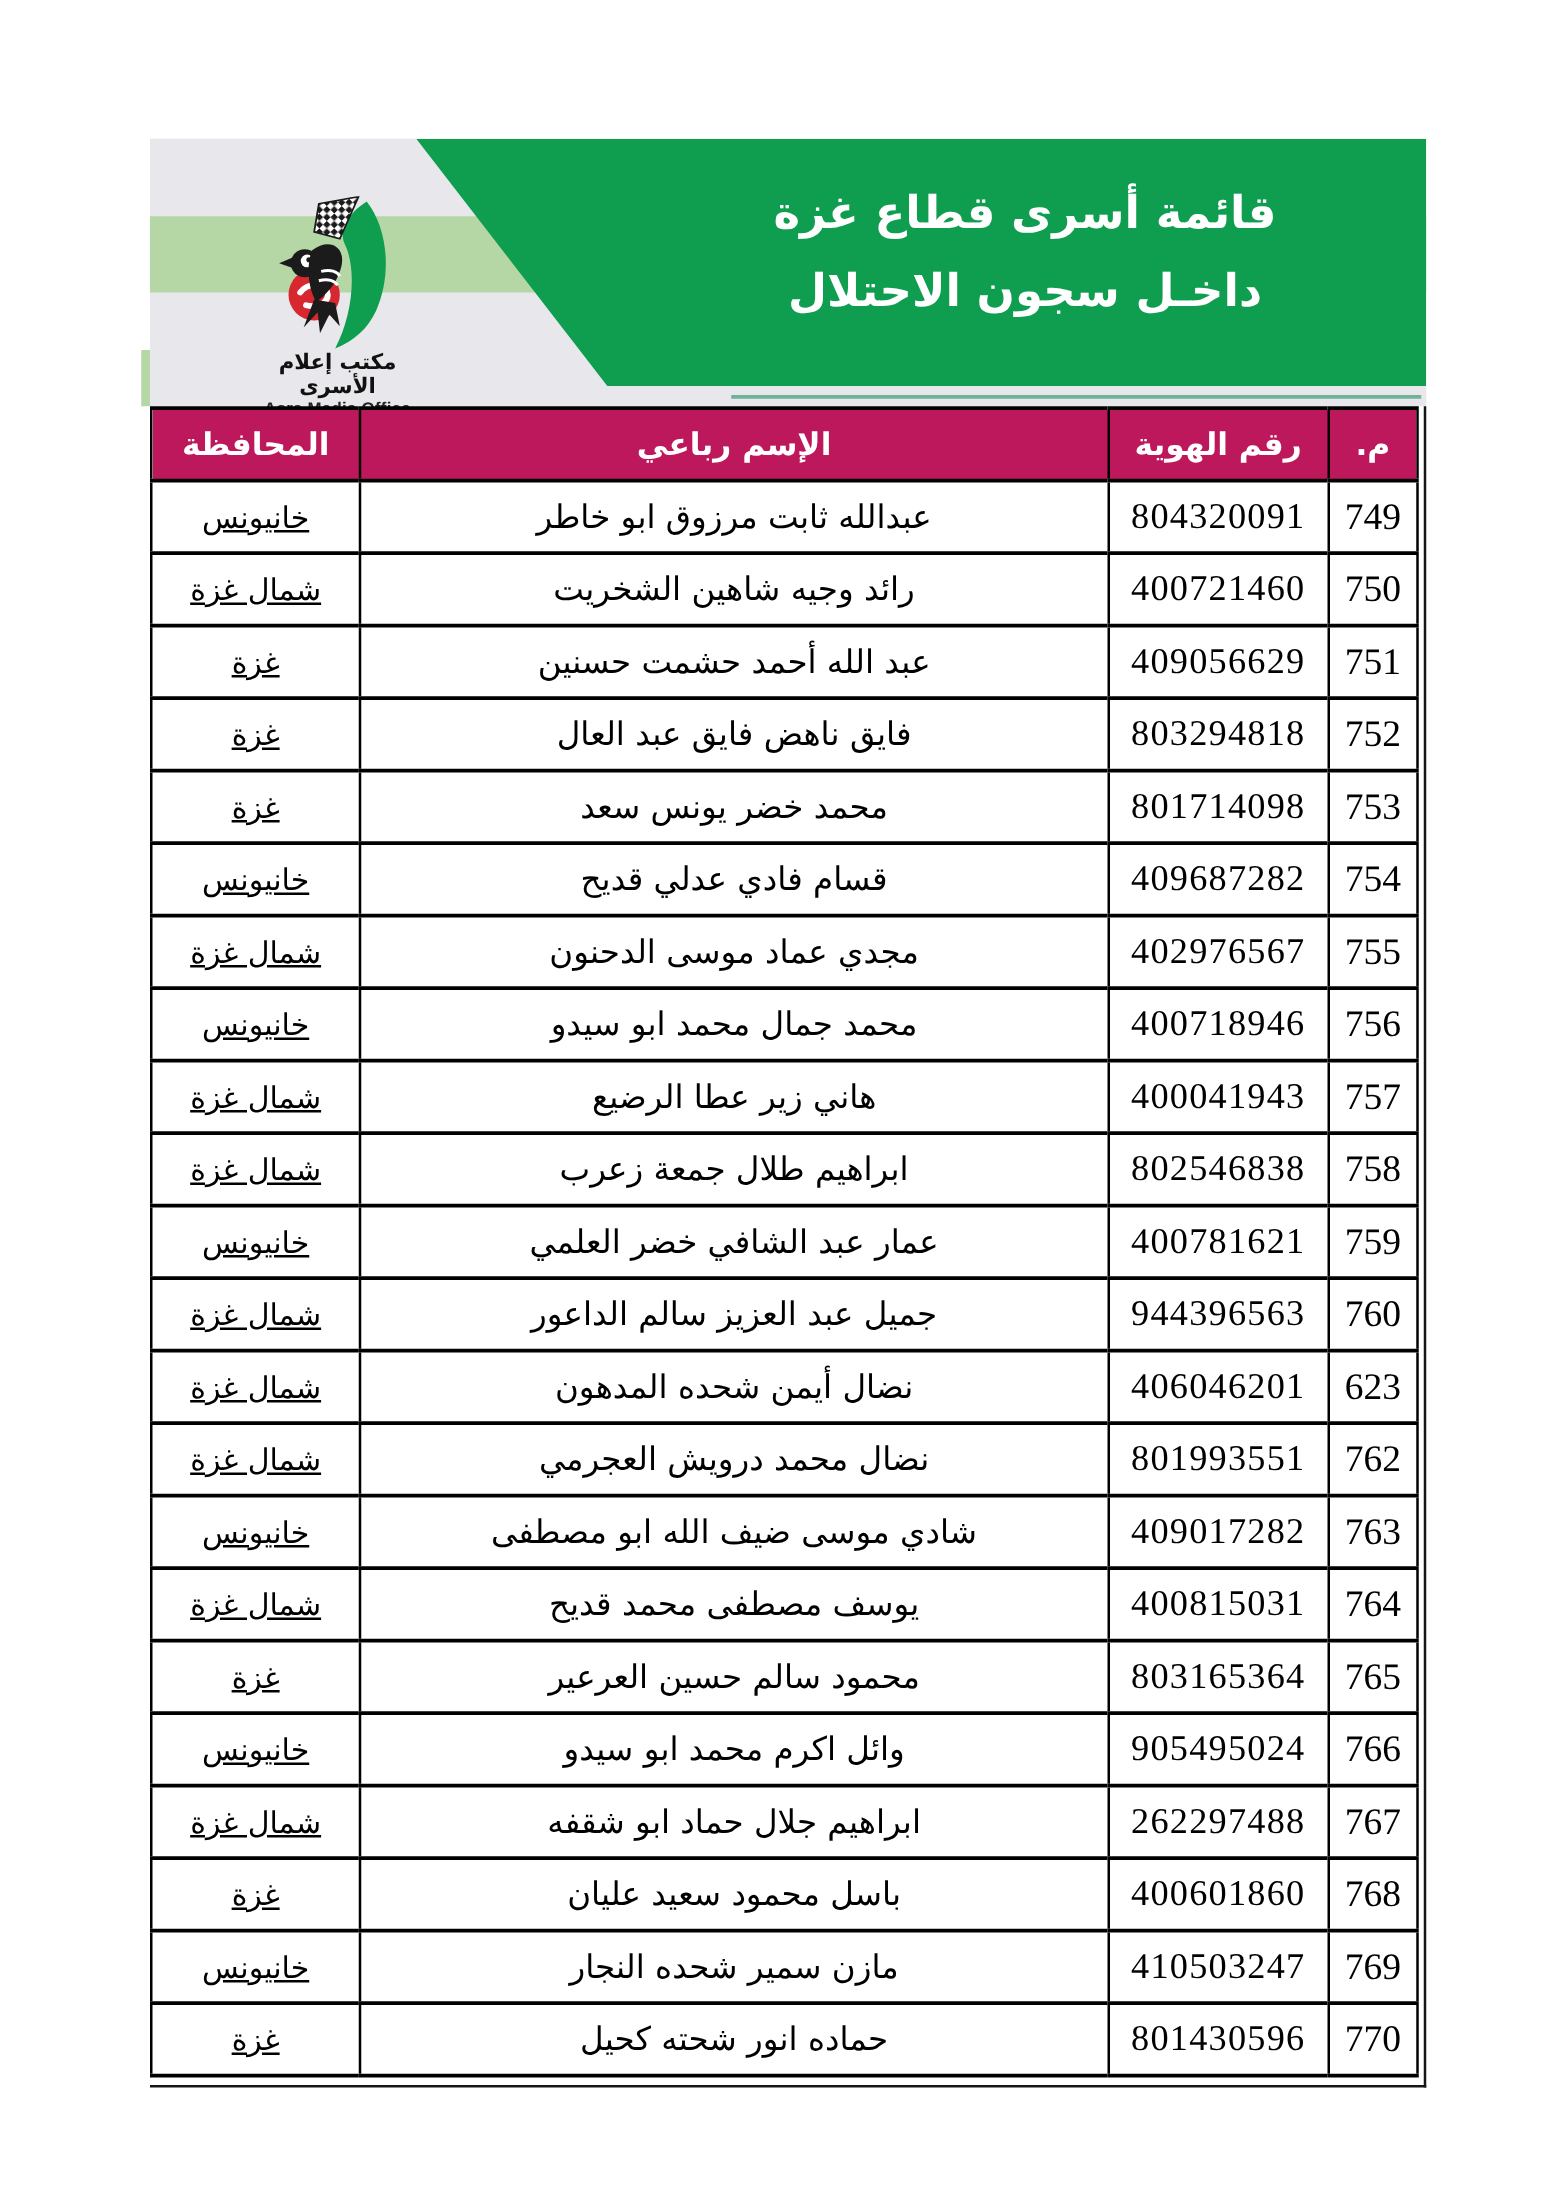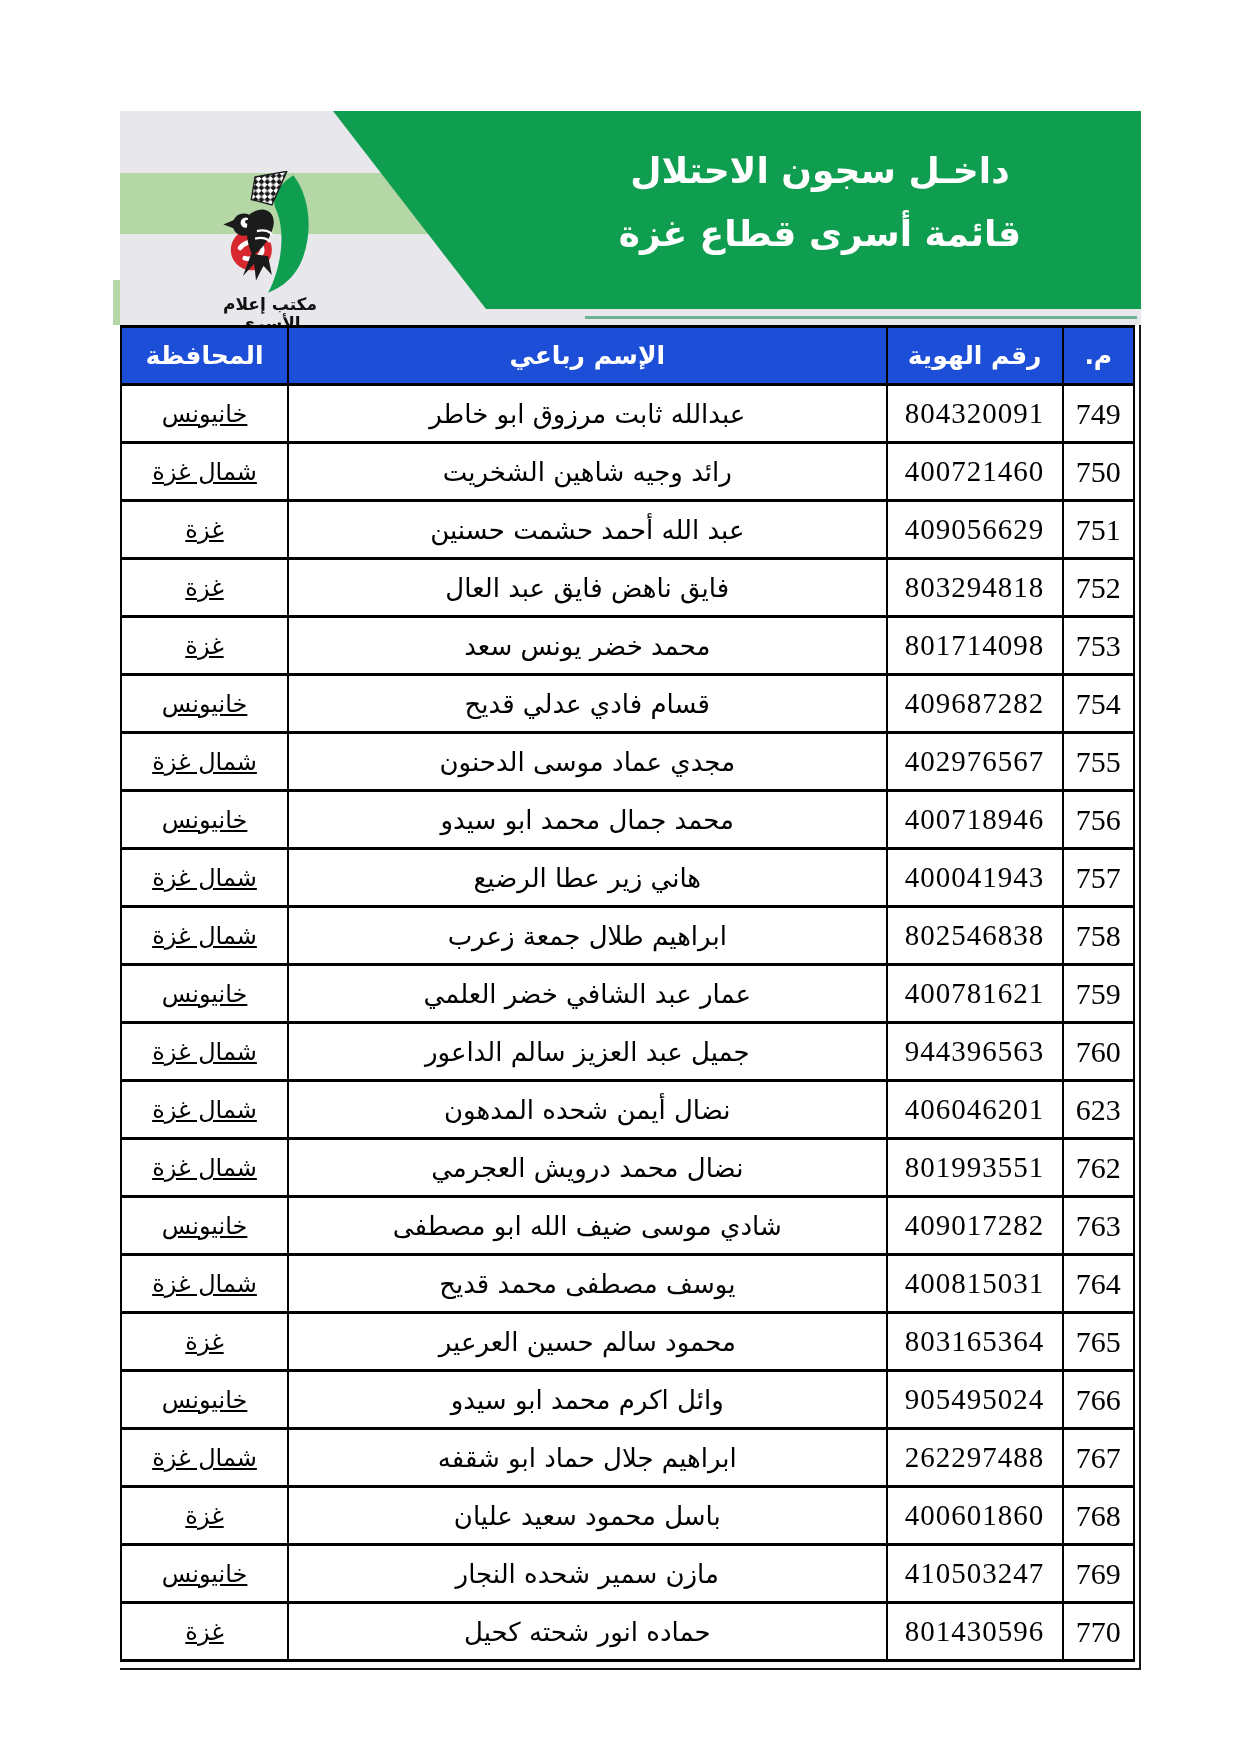--- a/index.html
+++ b/index.html
@@ -11,32 +11,32 @@
           background:#e8e8ec;}
   .band{position:absolute;left:0;top:62px;width:100%;height:61px;background:#b5d6a5;}
   .green-panel{position:absolute;left:0;top:0;width:100%;height:198px;background:#0f9d4f;
           clip-path:polygon(213px 0,100% 0,100% 198px,366px 198px);}
   .left-sliver{position:absolute;left:113px;top:280px;width:7px;height:45px;background:#b5d6a5;}
   .teal-line{position:absolute;left:585px;top:316px;width:552px;height:3px;background:#6fb296;}
 
   .title{position:absolute;left:420px;top:28px;width:560px;text-align:center;
          direction:rtl;color:#ffffff;font-weight:bold;font-size:36px;line-height:63px;}
 
-  .logo{position:absolute;left:85px;top:60px;width:130px;text-align:center;}
+  .logo{position:absolute;left:85px;top:46px;width:130px;text-align:center;}
   .logo svg{display:block;margin:0 auto;}
   .logo .cap-ar{direction:rtl;font-weight:bold;font-size:17px;color:#111;line-height:19px;}
   .logo .cap-en{font-weight:bold;font-size:13.5px;color:#222;line-height:16px;
                 font-family:"Liberation Sans",sans-serif;letter-spacing:.2px;}
 
   
   .table-wrap{position:absolute;left:120px;top:325px;}
   table{border-collapse:collapse;table-layout:fixed;width:1015px;direction:rtl;}
   th,td{border:3px solid #000;border-left-width:2px;border-right-width:2px;
         height:55px;text-align:center;vertical-align:middle;padding:0;overflow:hidden;}
-  th{background:#1d4ed8;color:#ffffff;font-weight:bold;font-size:25px;}
+  th{background:#be185d;color:#ffffff;font-weight:bold;font-size:25px;}
   td{background:#ffffff;color:#000;}
   .col-num{width:71px;}
   .col-id{width:175px;}
   .col-name{width:595px;}
   .col-gov{width:166px;}
   td.cell-num{font-family:"Liberation Serif","DejaVu Serif",serif;font-size:30px;margin-top:48px;}
   td.cell-id{font-family:"Liberation Serif","DejaVu Serif",serif;font-size:29px;letter-spacing:1px;}
   td.cell-name{font-size:26px;}
   td.cell-gov{font-size:24px;text-decoration:underline;}
 
@@ -44,22 +44,22 @@
   .outer-line-bottom{position:absolute;left:120px;top:1668px;width:1021px;height:2px;background:#161616;}
 </style>
 </head>
 <body>
 
 <div class="banner">
   <div class="band"></div>
   <div class="green-panel"></div>
 
   <div class="title">
+    <div>قائمة أسرى قطاع غزة</div>
     <div>داخـل سجون الاحتلال</div>
-    <div>قائمة أسرى قطاع غزة</div>
   </div>
 
   <div class="logo">
     <svg width="112" height="124" viewBox="0 0 120 132">
       <defs>
         <pattern id="chk" width="9" height="9" patternUnits="userSpaceOnUse" patternTransform="rotate(45 60 20)">
           <rect width="9" height="9" fill="#ffffff"></rect>
           <rect width="4.5" height="4.5" fill="#1b1b1b"></rect>
           <rect x="4.5" y="4.5" width="4.5" height="4.5" fill="#1b1b1b"></rect>
         </pattern>

